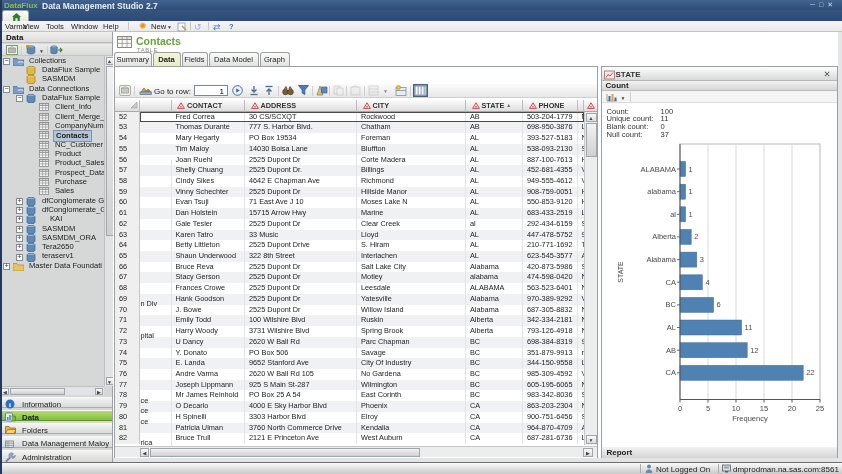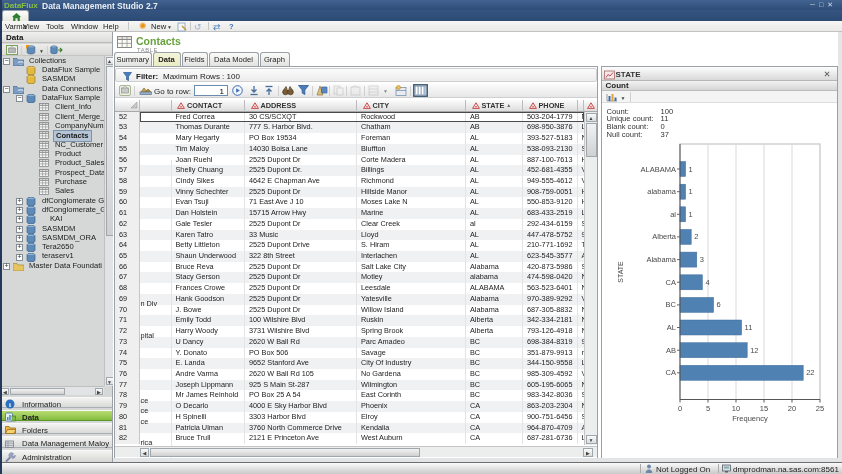--- a/index.html
+++ b/index.html
@@ -174,21 +174,21 @@
 <div class="tlab" style="left:40px;top:17.8px">SASMDM</div>
 <div class="exp" style="left:3px;top:29.8px"><span class="xm">−</span></div>
 <div class="ticon" style="left:13px;top:28.8px">
           <svg width="11" height="9" viewBox="0 0 11 9">
             <path d="M0 1.5 L4 1.5 L5 3 L11 3 L11 9 L0 9 Z" fill="#7a9cc4" stroke="#4a6d99" stroke-width="0.7"></path>
             <ellipse cx="7.5" cy="4.6" rx="2.8" ry="1.1" fill="#bcd0e8" stroke="#4a6d99" stroke-width="0.5"></ellipse>
             <rect x="4.7" y="4.6" width="5.6" height="2.6" fill="#bcd0e8" stroke="none"></rect>
             <ellipse cx="7.5" cy="7.2" rx="2.8" ry="1.1" fill="#9cb8d8" stroke="#4a6d99" stroke-width="0.5"></ellipse>
           </svg>
         </div>
-<div class="tlab" style="left:40px;top:27.2px">Data Connections</div>
+<div class="tlab" style="left:27px;top:27.2px">Data Connections</div>
 <div class="exp" style="left:16px;top:39.1px"><span class="xm">−</span></div>
 <div class="ticon" style="left:26px;top:38.1px">
           <svg width="10" height="9" viewBox="0 0 10 9">
             <ellipse cx="5" cy="1.8" rx="4" ry="1.5" fill="#9fc2e2" stroke="#3c648e" stroke-width="0.7"></ellipse>
             <path d="M1 1.8 L1 7.2 A4 1.5 0 0 0 9 7.2 L9 1.8" fill="#5e8ab8" stroke="#3c648e" stroke-width="0.7"></path>
           </svg>
         </div>
 <div class="tlab" style="left:40px;top:36.5px">DataFlux Sample</div>
 <div class="ticon" style="left:39px;top:47.4px">
           <svg width="10" height="8" viewBox="0 0 10 8">
@@ -428,29 +428,20 @@
   <div id="ctitle">Contacts</div>
   <div id="csub">TABLE</div>
   <div id="tabs">
     <div class="tab" style="left:1px;width:37.5px">Summary</div>
     <div class="tab active" style="left:39.5px;width:28px">Data</div>
     <div class="tab" style="left:68.5px;width:26px">Fields</div>
     <div class="tab" style="left:95.5px;width:50px">Data Model</div>
     <div class="tab" style="left:146.5px;width:30px">Graph</div>
   </div>
   <div id="tabpage">
-    <div id="filterbar">
-      <span style="position:absolute;left:7px;top:3px">
-            <svg width="9" height="9" viewBox="0 0 9 9">
-              <path d="M0.5 0.5 L8.5 0.5 L5.5 4.5 L5.5 8.5 L3.5 7.5 L3.5 4.5 Z" fill="#4a7cc0" stroke="#2c5a94" stroke-width="0.7"></path>
-            </svg>
-          </span>
-      <span style="position:absolute;left:20px;top:3px;font-weight:bold">Filter:</span>
-      <span style="position:absolute;left:47px;top:3px">Maximum Rows : 100</span>
-    </div>
     <div id="toolbar">
       <span class="ticn" style="left:4px">
             <svg width="12" height="11" viewBox="0 0 12 11">
               <rect x="0.5" y="0.5" width="11" height="10" rx="1.5" fill="#eef0e4" stroke="#9aa87e" stroke-width="0.8"></rect>
               <rect x="2.5" y="3" width="7" height="5" fill="#c9c9c9" stroke="#858585" stroke-width="0.6"></rect>
               <path d="M3.5 3 L6 1.6 L8.5 3" fill="#e0e0e0" stroke="#858585" stroke-width="0.6"></path>
             </svg>
           </span>
       <span class="tsep" style="left:19px"></span>
       <span class="ticn" style="left:24px">
@@ -785,21 +776,21 @@
             <div class="c4">Spring Brook</div>
             <div class="c5">Alberta</div>
             <div class="c6">793-126-4918</div>
             <div class="c7">N</div>
           </div>
 <div class="trow odd">
             <div class="c0">73</div>
             <div class="c1"></div>
             <div class="c2">U Dancy</div>
             <div class="c3">2620 W Ball Rd</div>
-            <div class="c4">Parc Amadeo</div>
+            <div class="c4">Parc Chapman</div>
             <div class="c5">BC</div>
             <div class="c6">698-384-8319</div>
             <div class="c7">9</div>
           </div>
 <div class="trow">
             <div class="c0">74</div>
             <div class="c1">ce</div>
             <div class="c2">Y. Donato</div>
             <div class="c3">PO Box 506</div>
             <div class="c4">Savage</div>
@@ -928,20 +919,21 @@
     <span style="position:absolute;left:28px;top:1px;width:1px;height:10px;background:#d0d0d0"></span>
   </div>
   <div class="statlab" style="top:40px">Count:</div>
       <div class="statval" style="top:40px">100</div>
   <div class="statlab" style="top:47.7px">Unique count:</div>
       <div class="statval" style="top:47.7px">11</div>
   <div class="statlab" style="top:55.4px">Blank count:</div>
       <div class="statval" style="top:55.4px">0</div>
   <div class="statlab" style="top:63.1px">Null count:</div>
       <div class="statval" style="top:63.1px">37</div>
+  <div id="reportbar">Report</div>
 </div>
 <svg width="235" height="310" style="position:absolute;left:607px;top:125px">
 <rect x="73" y="19" width="140" height="255.5" fill="#ffffff" stroke="#b9b9b9" stroke-width="1"></rect>
 <line x1="101.0" y1="19" x2="101.0" y2="274.5" stroke="#d9d9d9" stroke-width="1"></line>
 <line x1="129.0" y1="19" x2="129.0" y2="274.5" stroke="#d9d9d9" stroke-width="1"></line>
 <line x1="157.0" y1="19" x2="157.0" y2="274.5" stroke="#d9d9d9" stroke-width="1"></line>
 <line x1="185.0" y1="19" x2="185.0" y2="274.5" stroke="#d9d9d9" stroke-width="1"></line>
 <line x1="213.0" y1="19" x2="213.0" y2="274.5" stroke="#d9d9d9" stroke-width="1"></line>
 <rect x="73" y="36.5" width="5.6" height="15" fill="#4f81b2" stroke="#3f6e9e" stroke-width="0.5"></rect>
 <text x="69" y="46.5" font-size="7.5" fill="#4a4a4a" text-anchor="end">ALABAMA</text>

